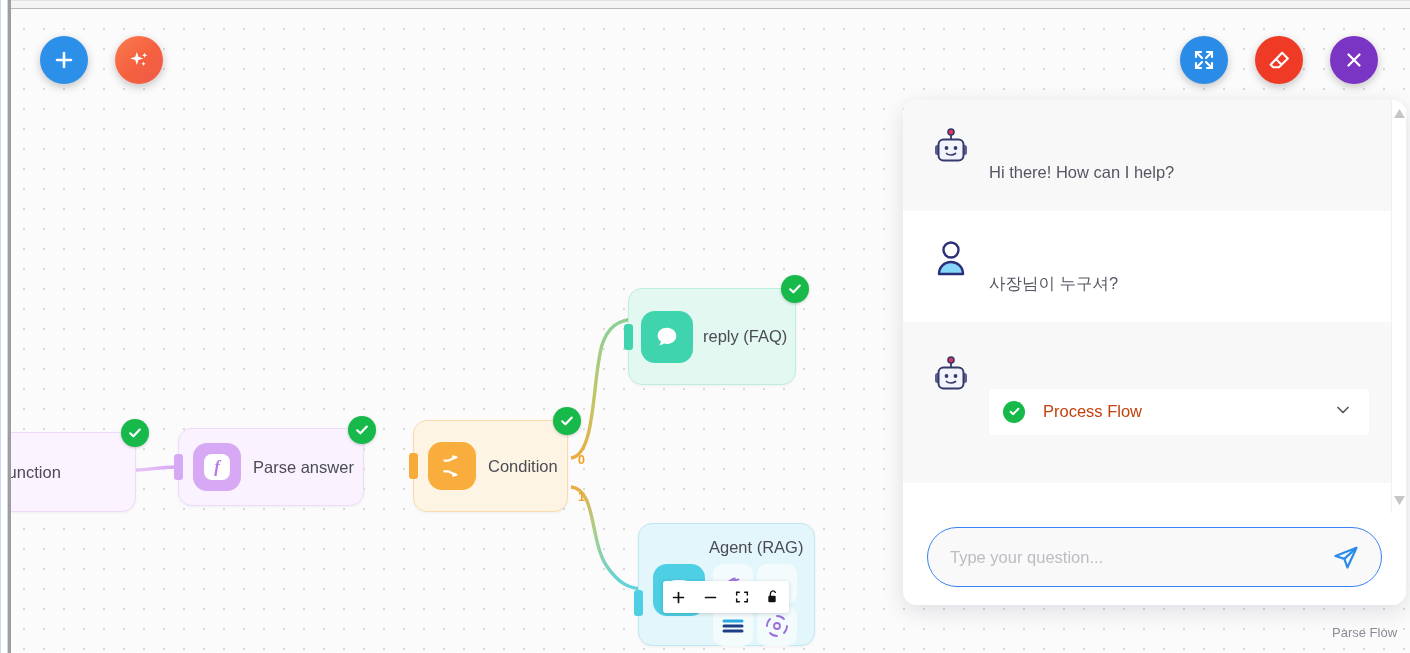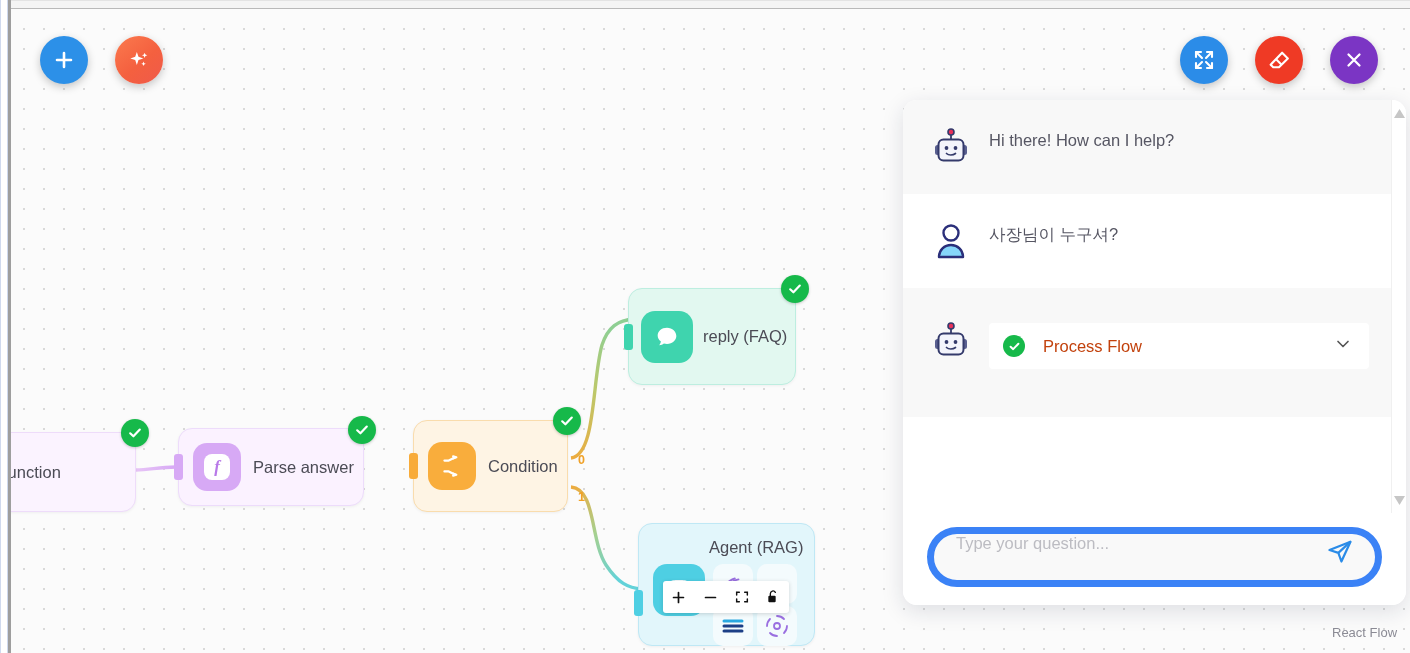--- a/index.html
+++ b/index.html
@@ -207,21 +207,21 @@
   }
   .msg {
     display: flex;
     gap: 18px;
     padding: 26px 22px 26px 28px;
     align-items: flex-start;
   }
   .msg.assistant { background: #f8f8f8; }
   .msg.user { background: #ffffff; }
   .msg-avatar { flex: none; width: 40px; height: 42px; display: flex; align-items: flex-start; justify-content: center; }
-  .msg-body { flex: 1; padding-top: 3px; }
+  .msg-body { flex: 1; padding-top: 3px; margin-top: 32px; }
   .msg-text {
     font-size: 16.5px;
     color: #565663;
     line-height: 1.45;
   }
   .accordion {
     background: #ffffff;
     border-radius: 4px;
     height: 46px;
     display: flex; align-items: center;
@@ -260,24 +260,24 @@
   
   #chat-composer {
     height: 92px;
     padding: 16px 24px 20px 24px;
     background: #ffffff;
     display: flex; align-items: center;
   }
   #chat-input-wrap {
     flex: 1;
     height: 60px;
-    border: 7px solid #3b82f6;
+    border: 1px solid #3b82f6;
     border-radius: 30px;
     background: #f9f9f9;
-    display: flex; align-items: flex-start;
+    display: flex; align-items: center;
     padding: 0 18px 0 22px;
     gap: 10px;
   }
   #chat-input {
     flex: 1;
     border: none; outline: none; background: transparent;
     font-family: "Liberation Sans", sans-serif;
     font-size: 16.5px;
     color: #444;
   }
@@ -429,21 +429,21 @@
         <path d="M4 9V5h4M20 9V5h-4M4 15v4h4M20 15v4h-4"></path>
       </svg>
     </span>
     <span class="ctl">
       <svg width="16" height="16" viewBox="0 0 24 24" fill="#111">
         <path d="M8 10V7a4 4 0 0 1 7.5 -2" fill="none" stroke="#111" stroke-width="2" stroke-linecap="round"></path>
         <rect x="5" y="10" width="11" height="10" rx="1.6"></rect>
       </svg>
     </span>
   </div>
-  <div id="rf-attrib">React Flow</div>
+  <div id="rf-attrib">Parse Flow</div>
 
   <button class="fab" id="fab-add">
     <svg width="24" height="24" viewBox="0 0 24 24" stroke="#fff" stroke-width="2.6" stroke-linecap="round">
         <path d="M12 5v14M5 12h14"></path>
       </svg>
   </button>
   <button class="fab" id="fab-magic">
     <svg width="26" height="26" viewBox="0 0 24 24" fill="#fff">
       <path d="M10 4.5 11.5 9 16 10.5 11.5 12 10 16.5 8.5 12 4 10.5 8.5 9z"></path>
       <path d="M17.2 5.2 17.9 7 19.7 7.7 17.9 8.4 17.2 10.2 16.5 8.4 14.7 7.7 16.5 7z"></path>

